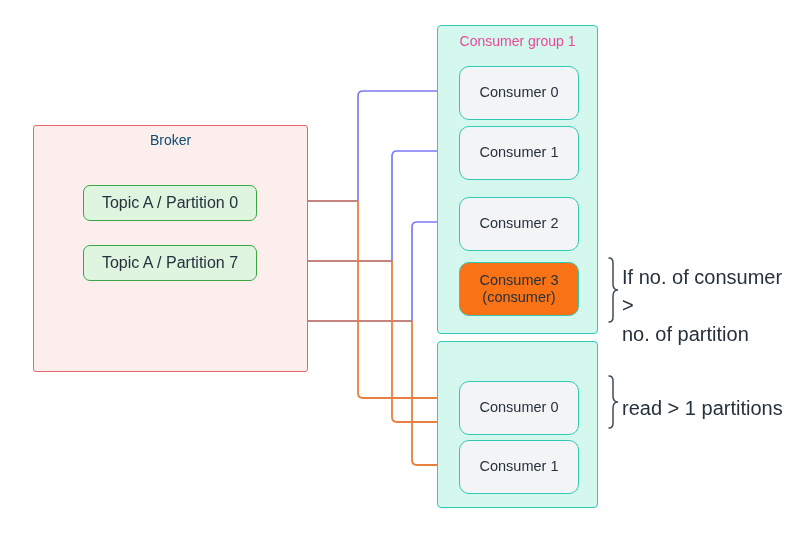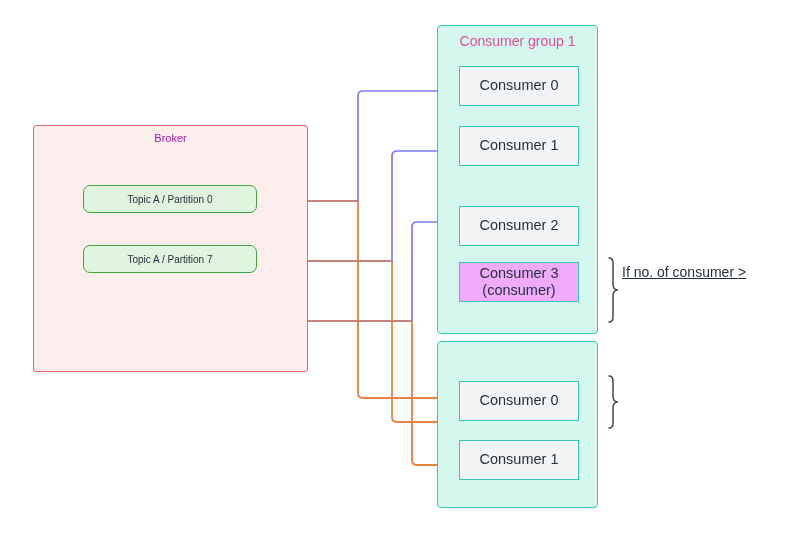--- a/index.html
+++ b/index.html
@@ -37,35 +37,35 @@
     background: #fdeeee;
     border: 1.6px solid #e8676a;
     border-radius: 3px;
   }
   .broker-title {
     position: absolute;
     left: 33px;
     top: 132px;
     width: 275px;
     text-align: center;
-    font-size: 11px;
-    color: #a21caf;
+    font-size: 14px;
+    color: #0c4a6e;
   }
   .partition-box {
     left: 83px;
     top: 185px;
     width: 174px;
-    height: 28px;
+    height: 36px;
     background: #dff5e0;
     border: 1.3px solid #3aa742;
     border-radius: 7px;
     display: flex;
     align-items: center;
     justify-content: center;
-    font-size: 10px;
+    font-size: 16px;
     color: #26313d;
   }
   .partition-1 { top: 245px; }
   .partition-2 { top: 305px; }
 
   .group-box {
     background: #d4f7ee;
     border: 1.8px solid #32c9b4;
     border-radius: 4px;
   }
@@ -86,45 +86,44 @@
     text-align: center;
     font-size: 14px;
     color: #ec4899;
   }
   .group1-title { left: 437px; top: 33px; width: 161px; }
   .group2-title { left: 437px; top: 348px; width: 161px; }
 
   .consumer-box {
     left: 459px;
     width: 120px;
-    height: 40px;
+    height: 54px;
     background: #f3f4f5;
     border: 1.4px solid #32c9b4;
-    border-radius: 0;
+    border-radius: 10px;
     display: flex;
     align-items: center;
     justify-content: center;
     text-align: center;
     font-size: 14.5px;
     color: #26313d;
     line-height: 1.18;
   }
   .c1-0 { top: 66px; }
   .c1-1 { top: 126px; }
-  .c1-2 { top: 206px; }
-  .c1-3 { top: 262px; background: #f0abfc; }
+  .c1-2 { top: 197px; }
+  .c1-3 { top: 262px; background: #f97316; }
   .c2-0 { top: 381px; }
   .c2-1 { top: 440px; }
 
   .annotation {
     position: absolute;
-    font-size: 14px;
+    font-size: 20px;
     color: #26313d;
     line-height: 1.42;
-    text-decoration: underline;
   }
   .anno-1 { left: 622px; top: 263px; width: 165px; }
   .anno-2 { left: 622px; top: 394px; width: 165px; }
 </style>
 </head>
 <body>
 
 <div id="canvas">
 
   <svg class="layer" viewBox="0 0 800 534">
@@ -199,15 +198,19 @@
 
   <div class="box consumer-box c2-0">
     <span>Consumer 0</span>
   </div>
   <div class="box consumer-box c2-1">
     <span>Consumer 1</span>
   </div>
 
   <div class="annotation anno-1">
     <div>If no. of consumer &gt;</div>
+    <div>no. of partition</div>
+  </div>
+  <div class="annotation anno-2">
+    <div>read &gt; 1 partitions</div>
   </div>
 
 </div>
 
 </body></html>

